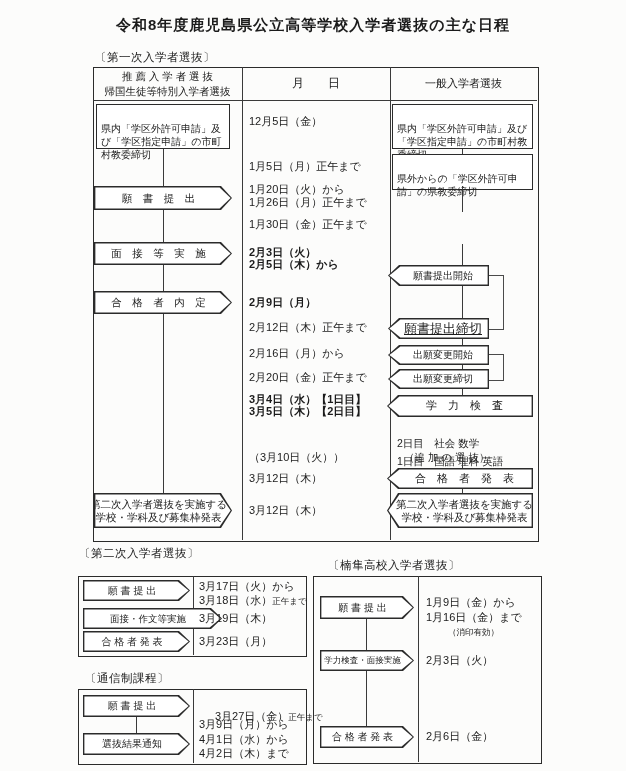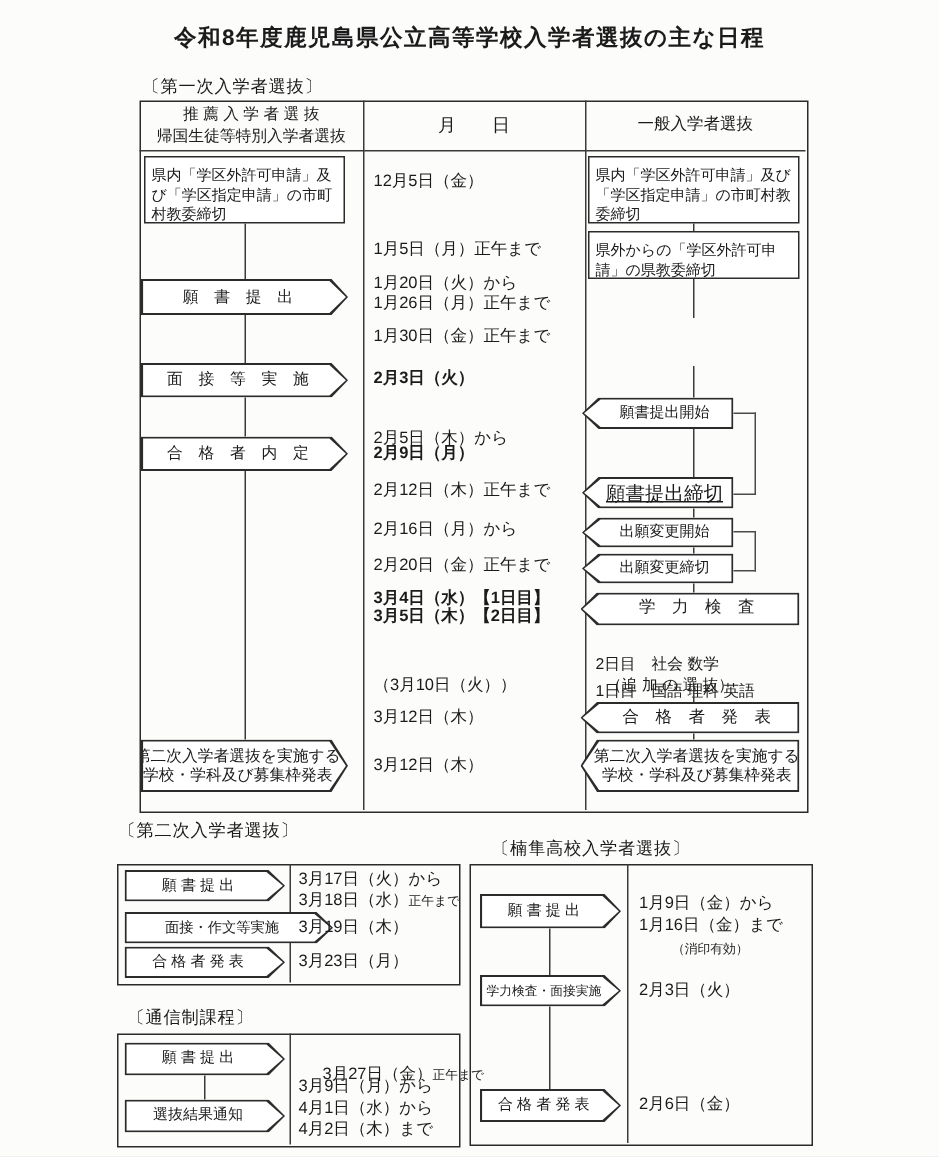--- a/index.html
+++ b/index.html
@@ -5,21 +5,21 @@
   html,body{margin:0;padding:0;background:#e8e8e8;}
   .page{position:relative;width:626px;height:771px;background:#fcfcfb;
         font-family:"Liberation Sans","DejaVu Sans",sans-serif;color:#1b1b1b;overflow:hidden;}
   .abs{position:absolute;}
   .ttl{font-size:15px;font-weight:bold;letter-spacing:1px;text-align:center;width:100%;}
   .seclabel{font-size:11.5px;letter-spacing:.5px;}
   .frame{position:absolute;border:1.6px solid #2b2b2b;background:transparent;}
   .vline{position:absolute;width:1.3px;background:#3a3a3a;}
   .hline{position:absolute;height:1.3px;background:#3a3a3a;}
   .cellbox{position:absolute;border:1.5px solid #2b2b2b;background:#fff;
-           font-size:10px;line-height:1.32;padding:6px 4px;box-sizing:border-box;}
+           font-size:10px;line-height:1.32;padding:17px 4px;box-sizing:border-box;}
   .txt{position:absolute;font-size:11px;line-height:13px;white-space:nowrap;}
   .bold{font-weight:bold;}
   .small{font-size:8.5px;}
   .hdr{position:absolute;display:flex;flex-direction:column;align-items:center;justify-content:center;
        font-size:10.5px;line-height:1.4;text-align:center;}
   .arrow{position:absolute;}
   .arrow .sh{position:absolute;inset:0;background:#2b2b2b;}
   .arrow .in{position:absolute;inset:1.4px;background:#fff;display:flex;flex-direction:column;
              align-items:center;justify-content:center;font-size:10.5px;line-height:1.2;white-space:nowrap;}
   .arrow.r .sh,.arrow.r .in{clip-path:polygon(0 0,calc(100% - 11px) 0,100% 50%,calc(100% - 11px) 100%,0 100%);}
@@ -89,21 +89,21 @@
       <span>学校・学科及び募集枠発表</span>
     </div>
   </div>
 
   <div class="txt" style="left:249px;top:115px;">12月5日（金）</div>
   <div class="txt" style="left:249px;top:160px;">1月5日（月）正午まで</div>
   <div class="txt" style="left:249px;top:183px;">1月20日（火）から</div>
   <div class="txt" style="left:249px;top:196px;">1月26日（月）正午まで</div>
   <div class="txt" style="left:249px;top:218px;">1月30日（金）正午まで</div>
   <div class="txt bold" style="left:249px;top:246px;">2月3日（火）</div>
-  <div class="txt" style="left:249px;top:286px;">2月5日（木）から</div>
+  <div class="txt" style="left:249px;top:258px;font-weight:bold;">2月5日（木）から</div>
   <div class="txt bold" style="left:249px;top:296px;">2月9日（月）</div>
   <div class="txt" style="left:249px;top:321px;">2月12日（木）正午まで</div>
   <div class="txt" style="left:249px;top:347px;">2月16日（月）から</div>
   <div class="txt" style="left:249px;top:371px;">2月20日（金）正午まで</div>
   <div class="txt bold" style="left:249px;top:393px;">3月4日（水）【1日目】</div>
   <div class="txt bold" style="left:249px;top:405px;">3月5日（木）【2日目】</div>
   <div class="txt" style="left:249px;top:451px;">（3月10日（火））</div>
   <div class="txt" style="left:249px;top:472px;">3月12日（木）</div>
   <div class="txt" style="left:249px;top:504px;">3月12日（木）</div>
 

